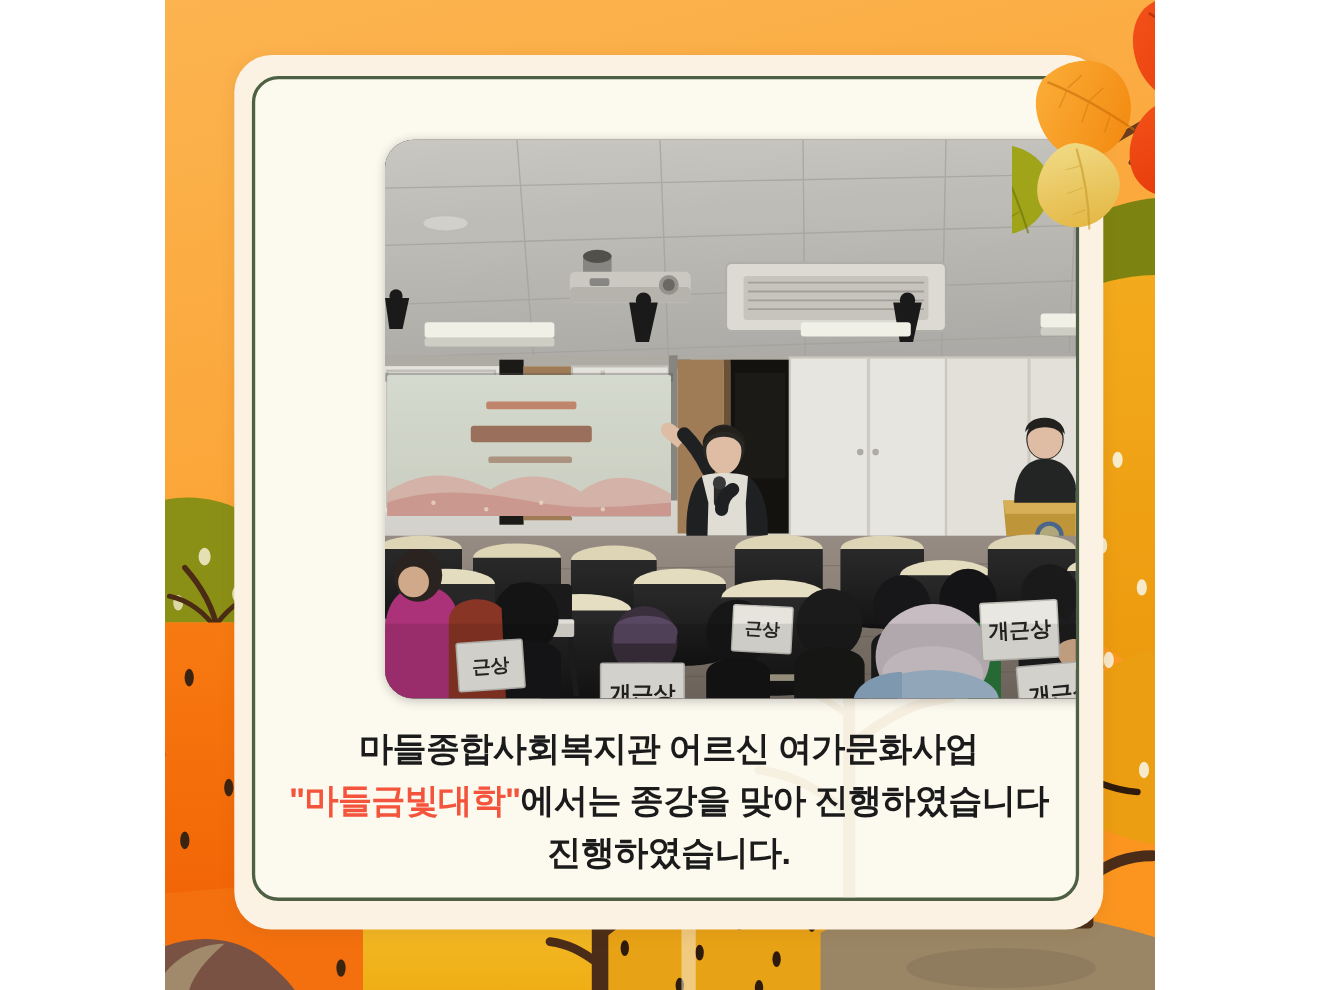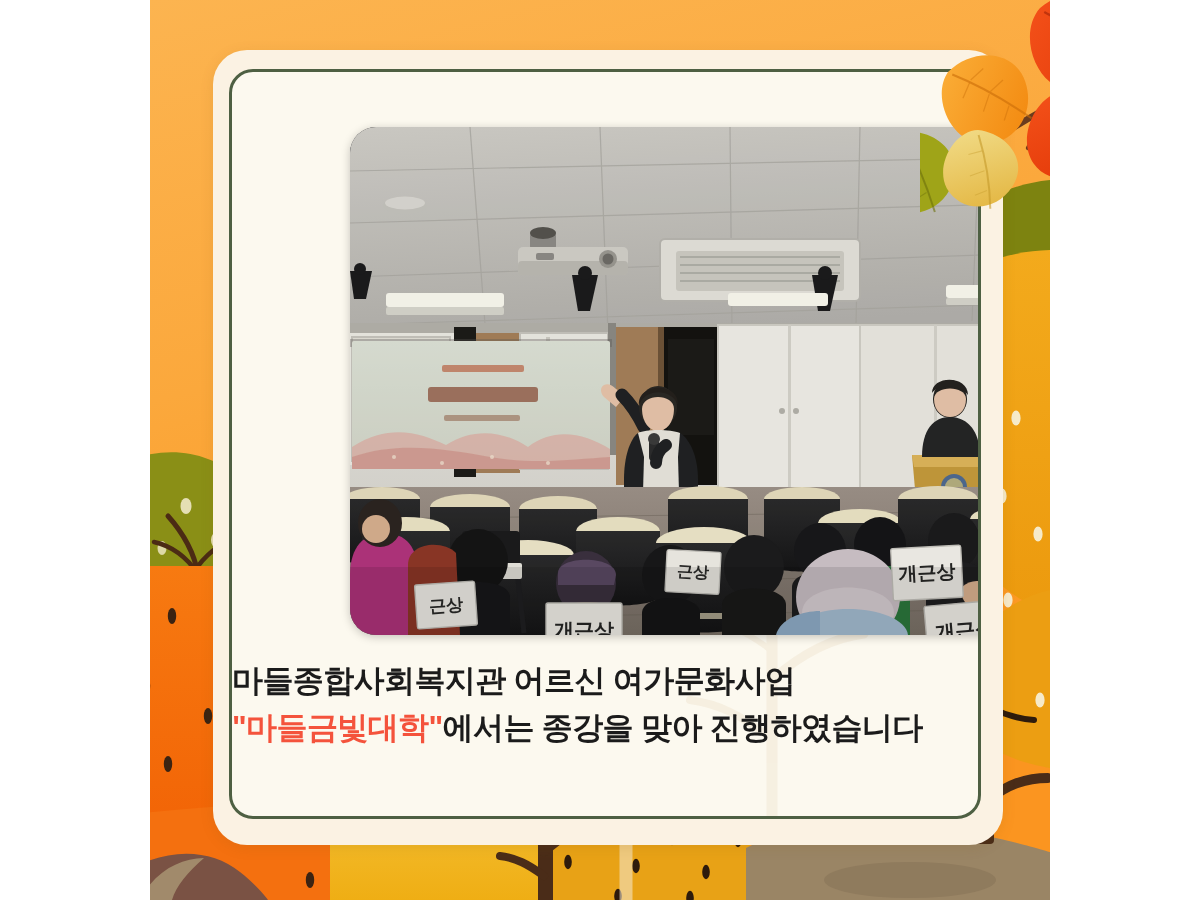--- a/index.html
+++ b/index.html
@@ -101,21 +101,21 @@
     box-shadow: 0 2px 10px rgba(0,0,0,.22);
   }
   .photo svg { display: block; width: 692px; height: 508px; }
 
   
   .caption {
     position: absolute;
     left: 80px;
     top: 640px;
     width: 1040px;
-    text-align: left;
+    text-align: center;
     z-index: 22;
     font-family: "Liberation Sans", "DejaVu Sans", sans-serif;
     font-weight: 700;
     font-size: 31px;
     line-height: 47px;
     letter-spacing: -0.6px;
     color: #1b1b1b;
   }
   .caption .line { display: block; white-space: nowrap; }
   .caption .hl { color: #f4533c; }
@@ -635,20 +635,21 @@
 
               <rect x="0" y="0" width="692" height="508" fill="#2a1f14" opacity=".05"></rect>
               <rect x="0" y="440" width="692" height="68" fill="#000" opacity=".1"></rect>
             </g>
           </svg>
         </div>
 
         <div class="caption" style="left:0; top:585px; width:752px;">
           <span class="line">마들종합사회복지관 어르신 여가문화사업</span>
           <span class="line"><span class="hl">"마들금빛대학"</span><span>에서는 종강을 맞아 진행하였습니다</span></span>
+          <span class="line">진행하였습니다.</span>
         </div>
 
       </div>
     </div>
 
     <div class="branch">
       <svg viewBox="0 0 300 250">
         <defs>
           <linearGradient id="lfRed1" x1="0" y1="0" x2="1" y2="1">
             <stop offset="0" stop-color="#F4521A"></stop>

